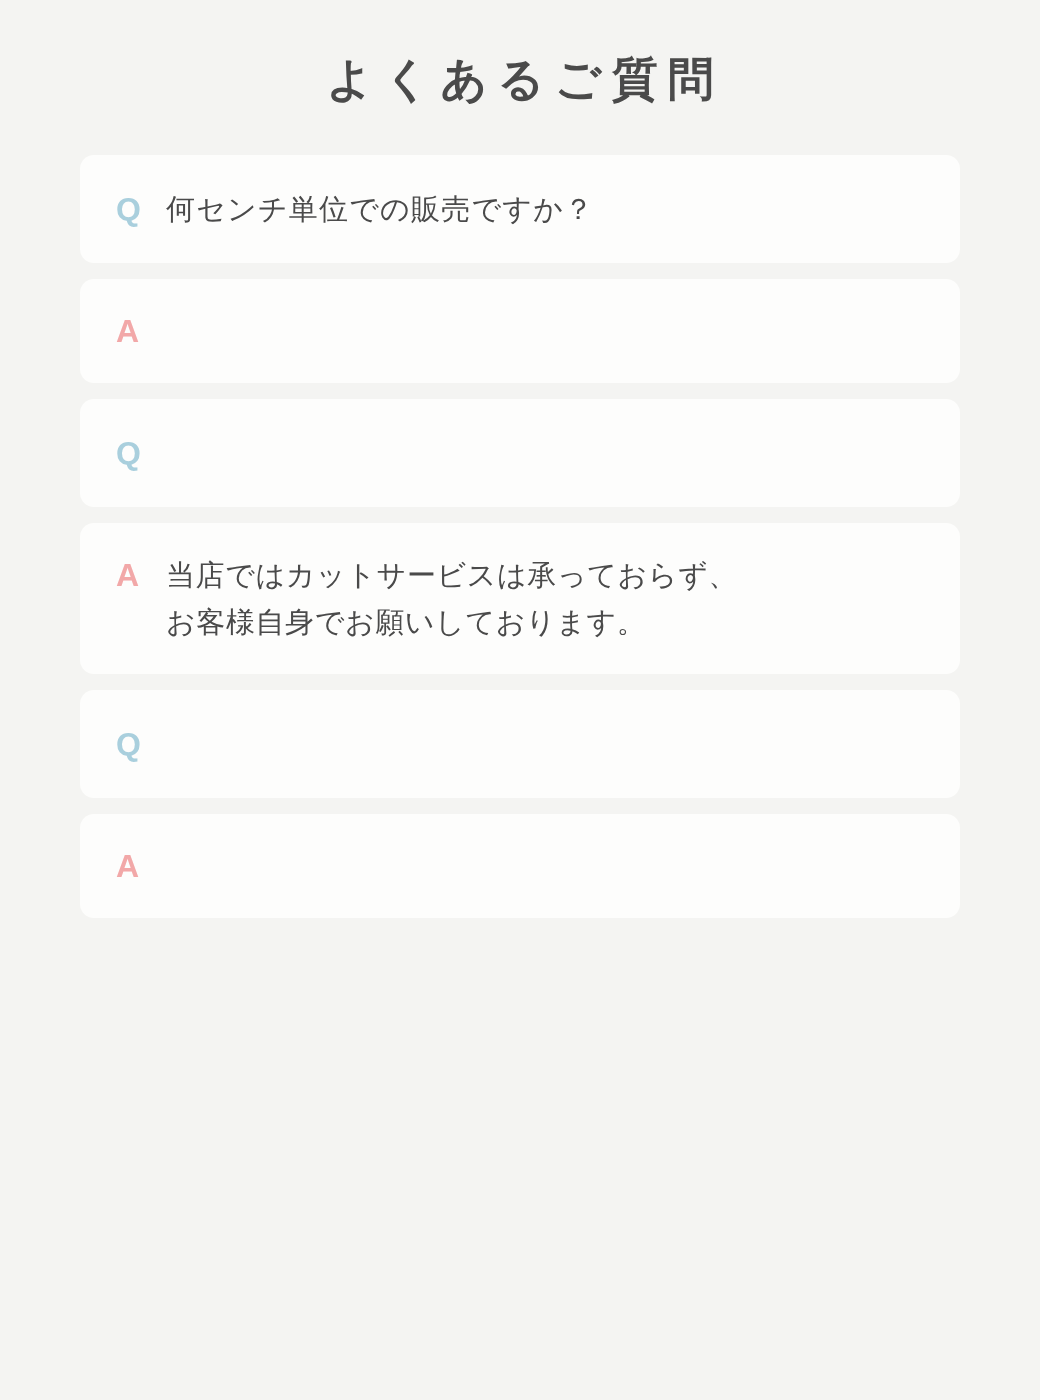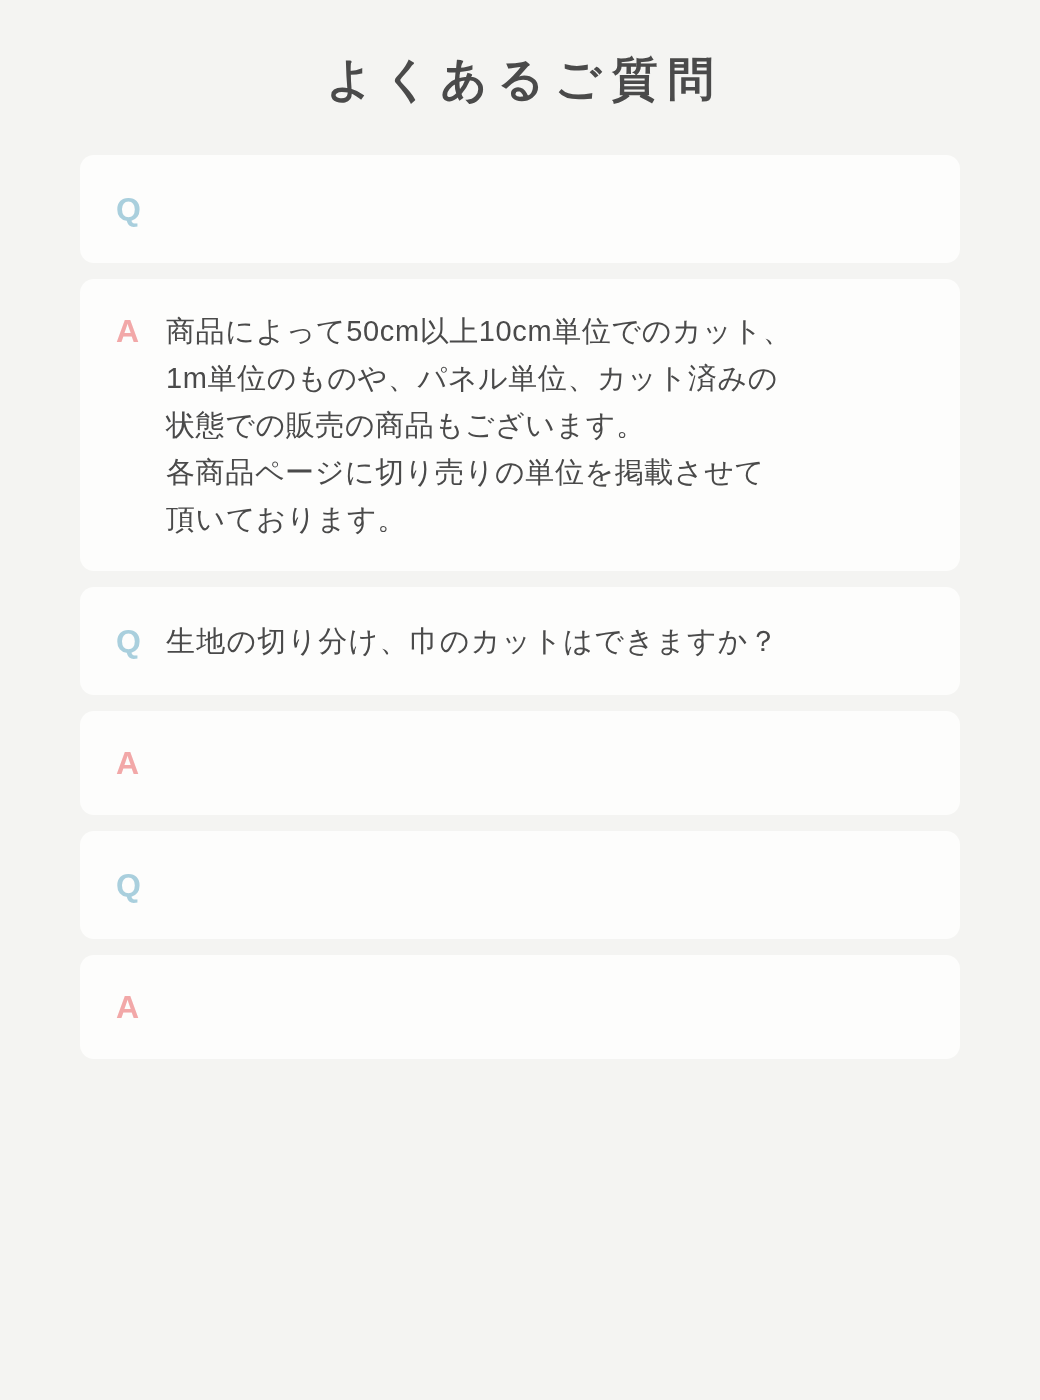--- a/index.html
+++ b/index.html
@@ -69,38 +69,35 @@
 <body>
 
 <div class="page">
 
   <h1 class="page-title">よくあるご質問</h1>
 
   <div class="faq-list">
 
     <div class="card question">
       <div class="marker q">Q</div>
+      <div class="body-text">何センチ単位での販売ですか？</div>
     </div>
 
     <div class="card answer">
       <div class="marker a">A</div>
-      <div class="body-text">商品によって50cm以上10cm単位でのカット、
-1m単位のものや、パネル単位、カット済みの
-状態での販売の商品もございます。
-各商品ページに切り売りの単位を掲載させて
-頂いております。</div>
     </div>
 
     <div class="card question">
       <div class="marker q">Q</div>
-      <div class="body-text">生地の切り分け、巾のカットはできますか？</div>
     </div>
 
     <div class="card answer">
       <div class="marker a">A</div>
+      <div class="body-text">当店ではカットサービスは承っておらず、
+お客様自身でお願いしております。</div>
     </div>
 
     <div class="card question">
       <div class="marker q">Q</div>
     </div>
 
     <div class="card answer">
       <div class="marker a">A</div>
     </div>
 

